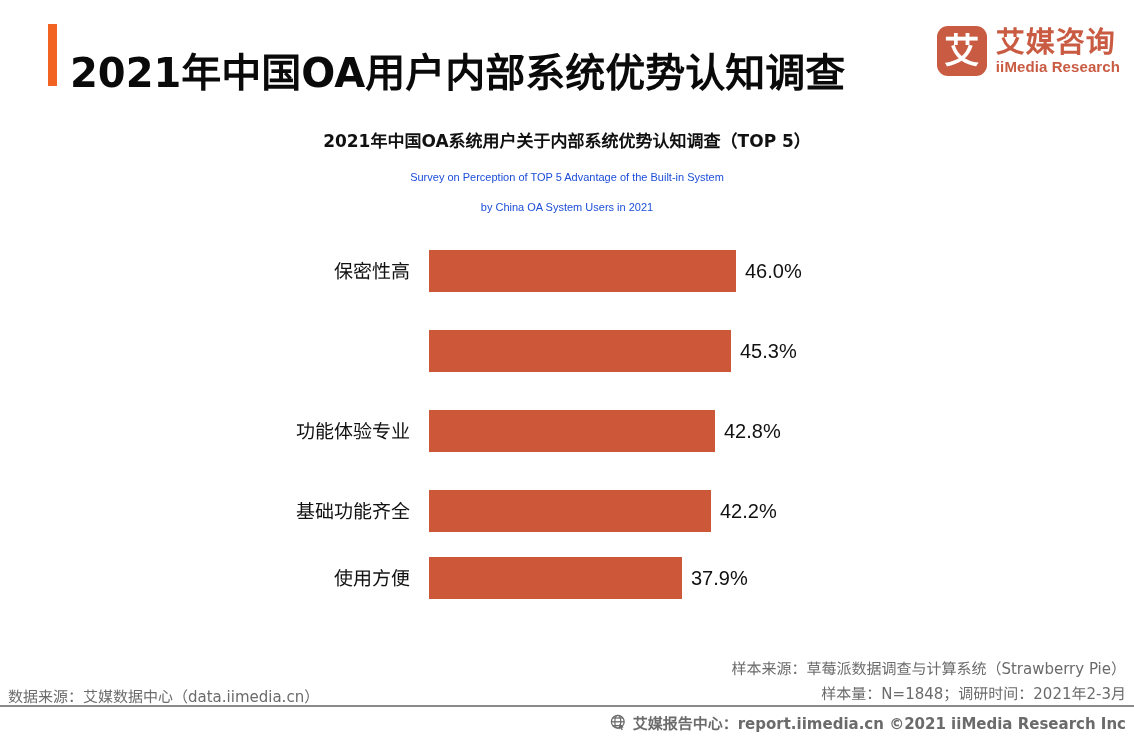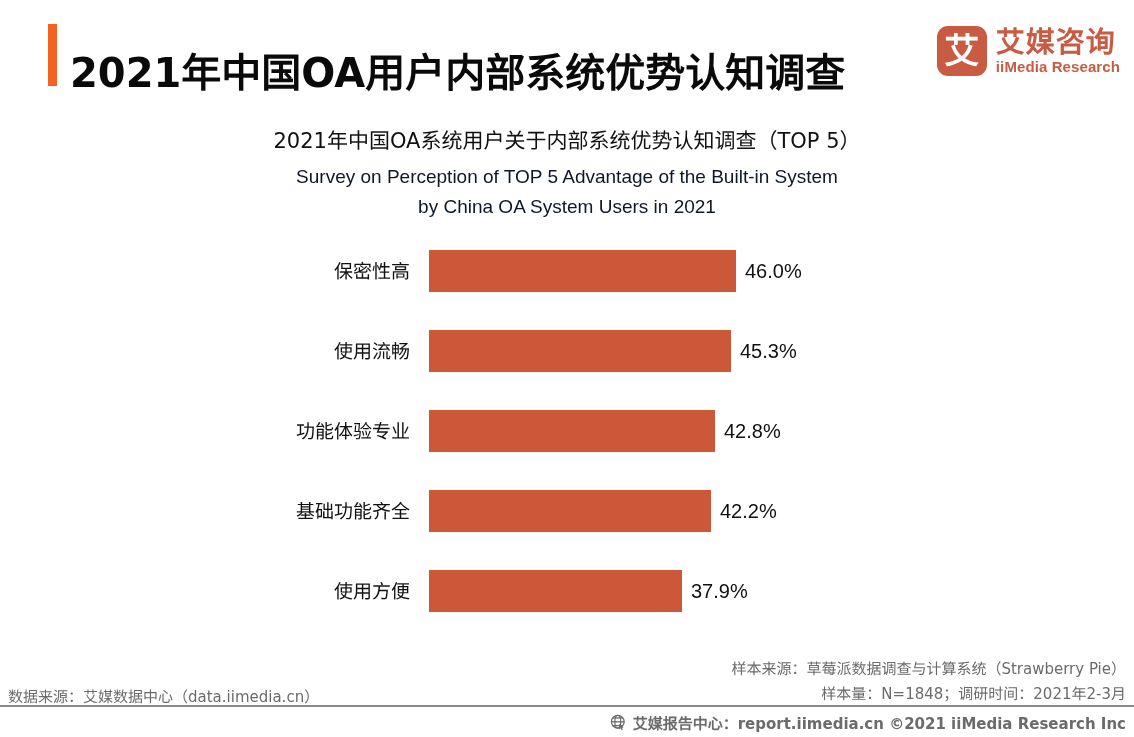--- a/index.html
+++ b/index.html
@@ -91,32 +91,32 @@
 
   
   #chart-title-block {
     position: absolute;
     left: 0; top: 126px;
     width: 1134px;
     text-align: center;
   }
 
   #chart-title-cn {
-    font-size: 21px;
-    font-weight: 400;
+    font-size: 17px;
+    font-weight: 700;
     color: #111111;
     line-height: 30px;
     font-family: "DejaVu Sans", sans-serif;
   }
 
   #chart-subtitle-en-1,
   #chart-subtitle-en-2 {
-    font-size: 19px;
+    font-size: 11px;
     font-weight: 400;
-    color: #0f172a;
+    color: #1d4ed8;
     line-height: 30px;
     font-family: "Liberation Sans", sans-serif;
   }
   #chart-subtitle-en-1 { margin-top: 6px; }
 
   
   #plot {
     position: absolute;
     left: 0; top: 243px;
     width: 1134px;
@@ -241,35 +241,34 @@
     <div id="chart-subtitle-en-2">by China OA System Users in 2021</div>
   </div>
 
   <div id="plot">
       <div class="bar-row" style="top: 7px;">
         <div class="bar-label">保密性高</div>
         <div class="bar-rect" style="width: 307px; background: rgb(204, 87, 57);"></div>
         <div class="bar-value" style="left: 745px;">46.0%</div>
       </div>
       <div class="bar-row" style="top: 87px;">
-        <div class="bar-label">使用流畅</div>
         <div class="bar-rect" style="width: 302px; background: rgb(204, 87, 57);"></div>
         <div class="bar-value" style="left: 740px;">45.3%</div>
       </div>
       <div class="bar-row" style="top: 167px;">
         <div class="bar-label">功能体验专业</div>
         <div class="bar-rect" style="width: 286px; background: rgb(204, 87, 57);"></div>
         <div class="bar-value" style="left: 724px;">42.8%</div>
       </div>
       <div class="bar-row" style="top: 247px;">
         <div class="bar-label">基础功能齐全</div>
         <div class="bar-rect" style="width: 282px; background: rgb(204, 87, 57);"></div>
         <div class="bar-value" style="left: 720px;">42.2%</div>
       </div>
-      <div class="bar-row" style="top: 327px; padding-left: 8px;">
+      <div class="bar-row" style="top: 314px; padding-left: 8px;">
         <div class="bar-label">使用方便</div>
         <div class="bar-rect" style="width: 253px; background: rgb(204, 87, 57);"></div>
         <div class="bar-value" style="left: 691px;">37.9%</div>
       </div>
     </div>
 
   <div id="footer">
     <div id="footer-sample-source">样本来源：草莓派数据调查与计算系统（Strawberry Pie）</div>
     <div id="footer-source-left">数据来源：艾媒数据中心（data.iimedia.cn）</div>
     <div id="footer-sample-size">样本量：N=1848；调研时间：2021年2-3月</div>

